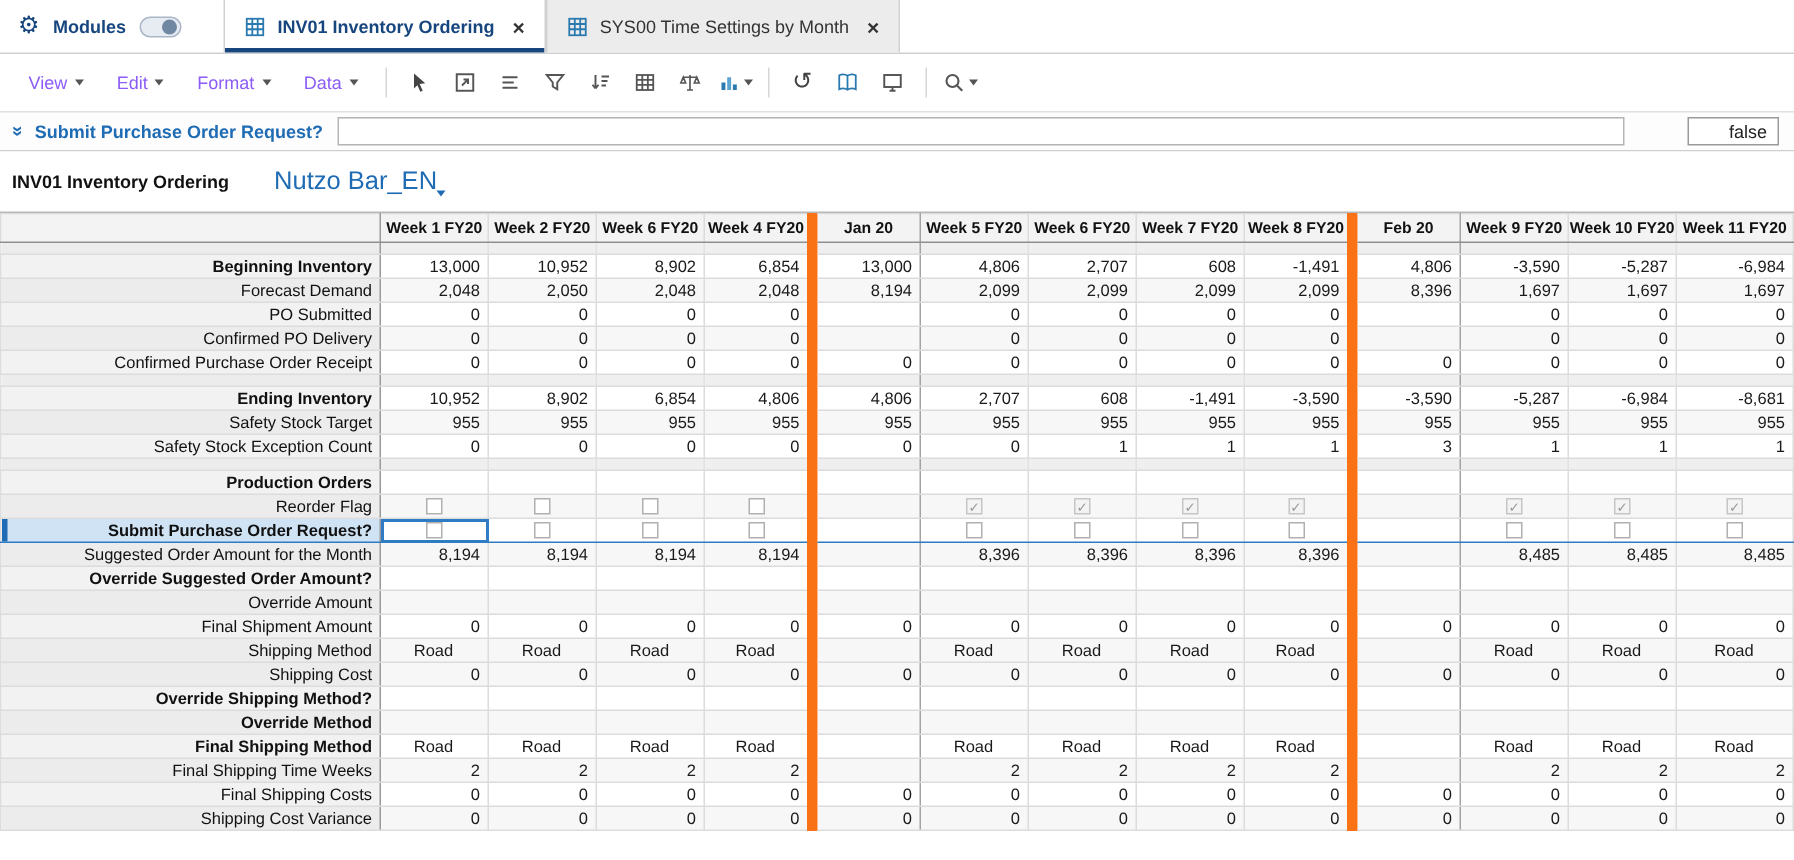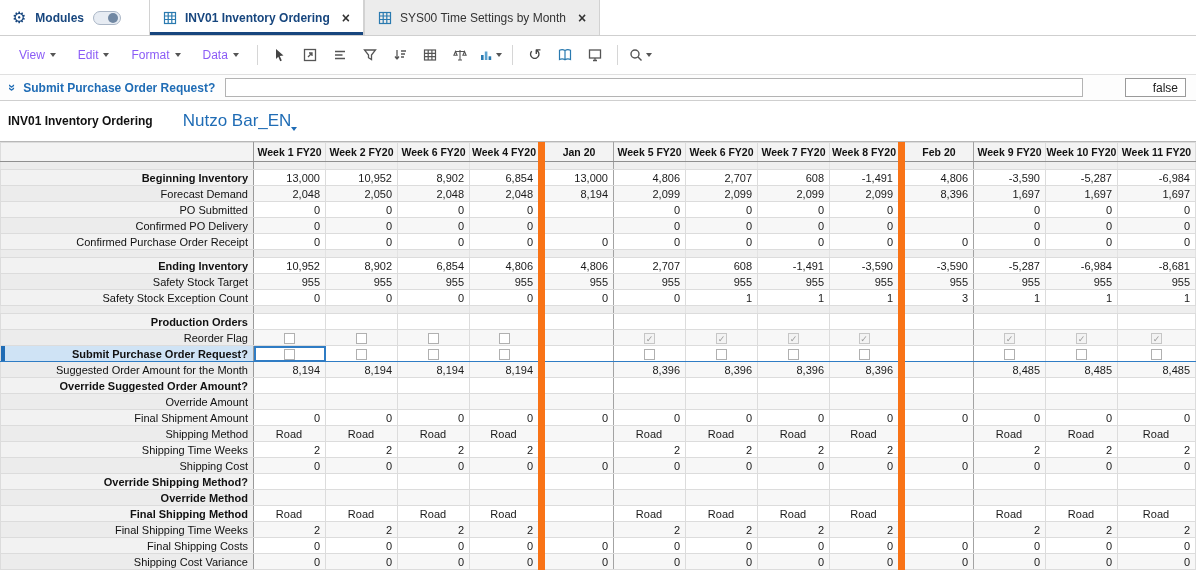--- a/index.html
+++ b/index.html
@@ -548,36 +548,20 @@
           <td class="month left"></td>
           <td class="left">Road</td>
           <td class="left">Road</td>
           <td class="left">Road</td>
           <td class="left">Road</td>
           <td class="month left"></td>
           <td class="left">Road</td>
           <td class="left">Road</td>
           <td class="left">Road</td>
         </tr>
-        <tr class="">
-          <td class="label indent">Shipping Time Weeks</td>
-          <td>2</td>
-          <td>2</td>
-          <td>2</td>
-          <td>2</td>
-          <td class="month"></td>
-          <td>2</td>
-          <td>2</td>
-          <td>2</td>
-          <td>2</td>
-          <td class="month"></td>
-          <td>2</td>
-          <td>2</td>
-          <td>2</td>
-        </tr>
         <tr class="stripe">
           <td class="label indent">Shipping Cost</td>
           <td>0</td>
           <td>0</td>
           <td>0</td>
           <td>0</td>
           <td class="month">0</td>
           <td>0</td>
           <td>0</td>
           <td>0</td>

